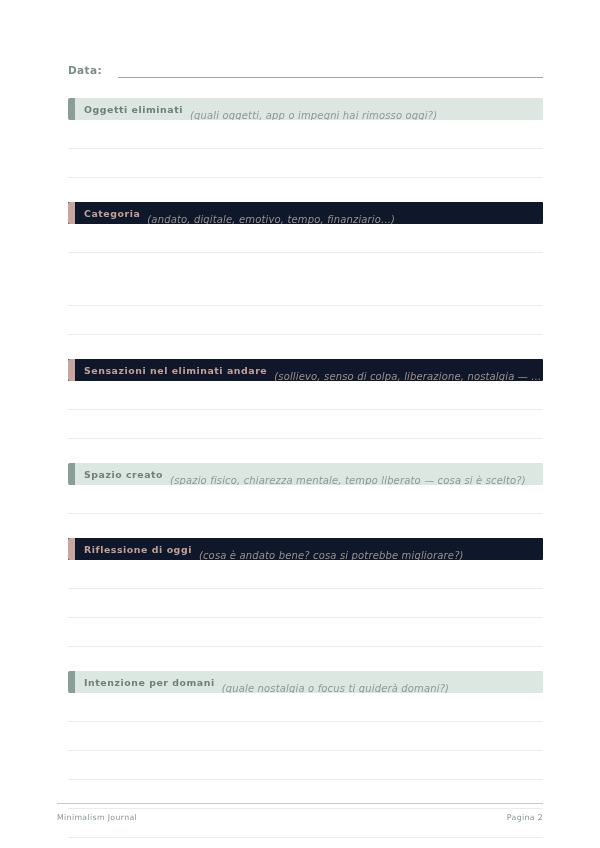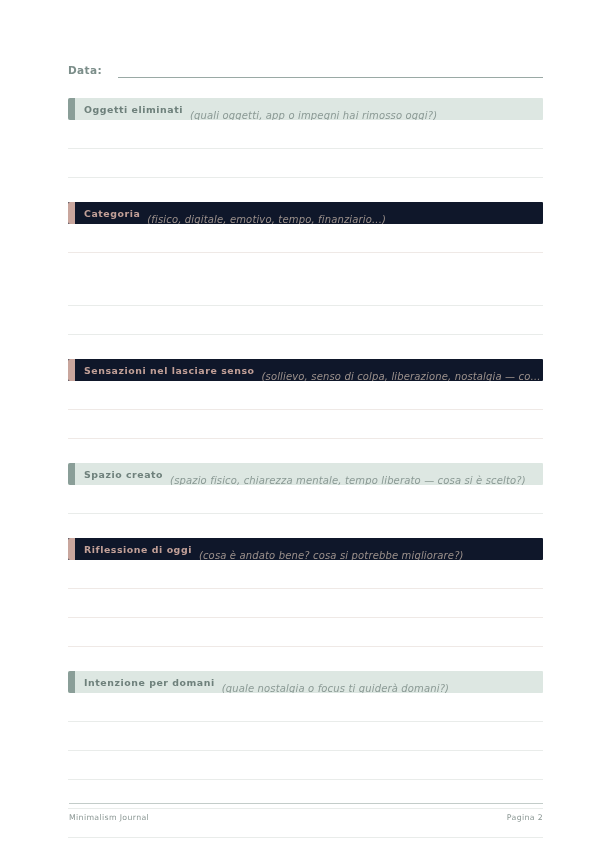--- a/index.html
+++ b/index.html
@@ -101,21 +101,21 @@
   .lines { padding-top: 0; }
   .wline {
     height: 29px;
   }
 
   .gap { height: 24px; }
 
   
   .footer {
     position: absolute;
-    left: 69px;
+    left: 57px;
     right: 57px;
     bottom: 26px;
   }
   .footer-rule {
     border-top: 1px solid #c3ccc9;
     margin-bottom: 9px;
   }
   .footer-row {
     display: flex;
     justify-content: space-between;
@@ -145,38 +145,38 @@
         <div class="lines">
           <div class="wline"></div>
           <div class="wline"></div>
         </div>
       </div>
       <div class="gap"></div>
       <div class="section pink">
         <div class="sec-header">
           <span class="accent"></span>
           <span class="sec-title">Categoria</span>
-          <span class="sec-hint">(fisico, digitale, emotivo, tempo, finanziario...)</span>
+          <span class="sec-hint">(andato, digitale, emotivo, tempo, finanziario...)</span>
         </div>
         <div class="lines">
           <div class="wline"></div>
         </div>
       </div>
       <div class="gap"></div>
       <div class="section green">
         <div class="lines">
           <div class="wline"></div>
           <div class="wline"></div>
         </div>
       </div>
       <div class="gap"></div>
       <div class="section pink">
         <div class="sec-header">
           <span class="accent"></span>
-          <span class="sec-title">Sensazioni nel lasciare senso</span>
+          <span class="sec-title">Sensazioni nel eliminati andare</span>
           <span class="sec-hint">(sollievo, senso di colpa, liberazione, nostalgia — cosa è emerso mentre lasciavi andare?)</span>
         </div>
         <div class="lines">
           <div class="wline"></div>
           <div class="wline"></div>
         </div>
       </div>
       <div class="gap"></div>
       <div class="section green">
         <div class="sec-header">

